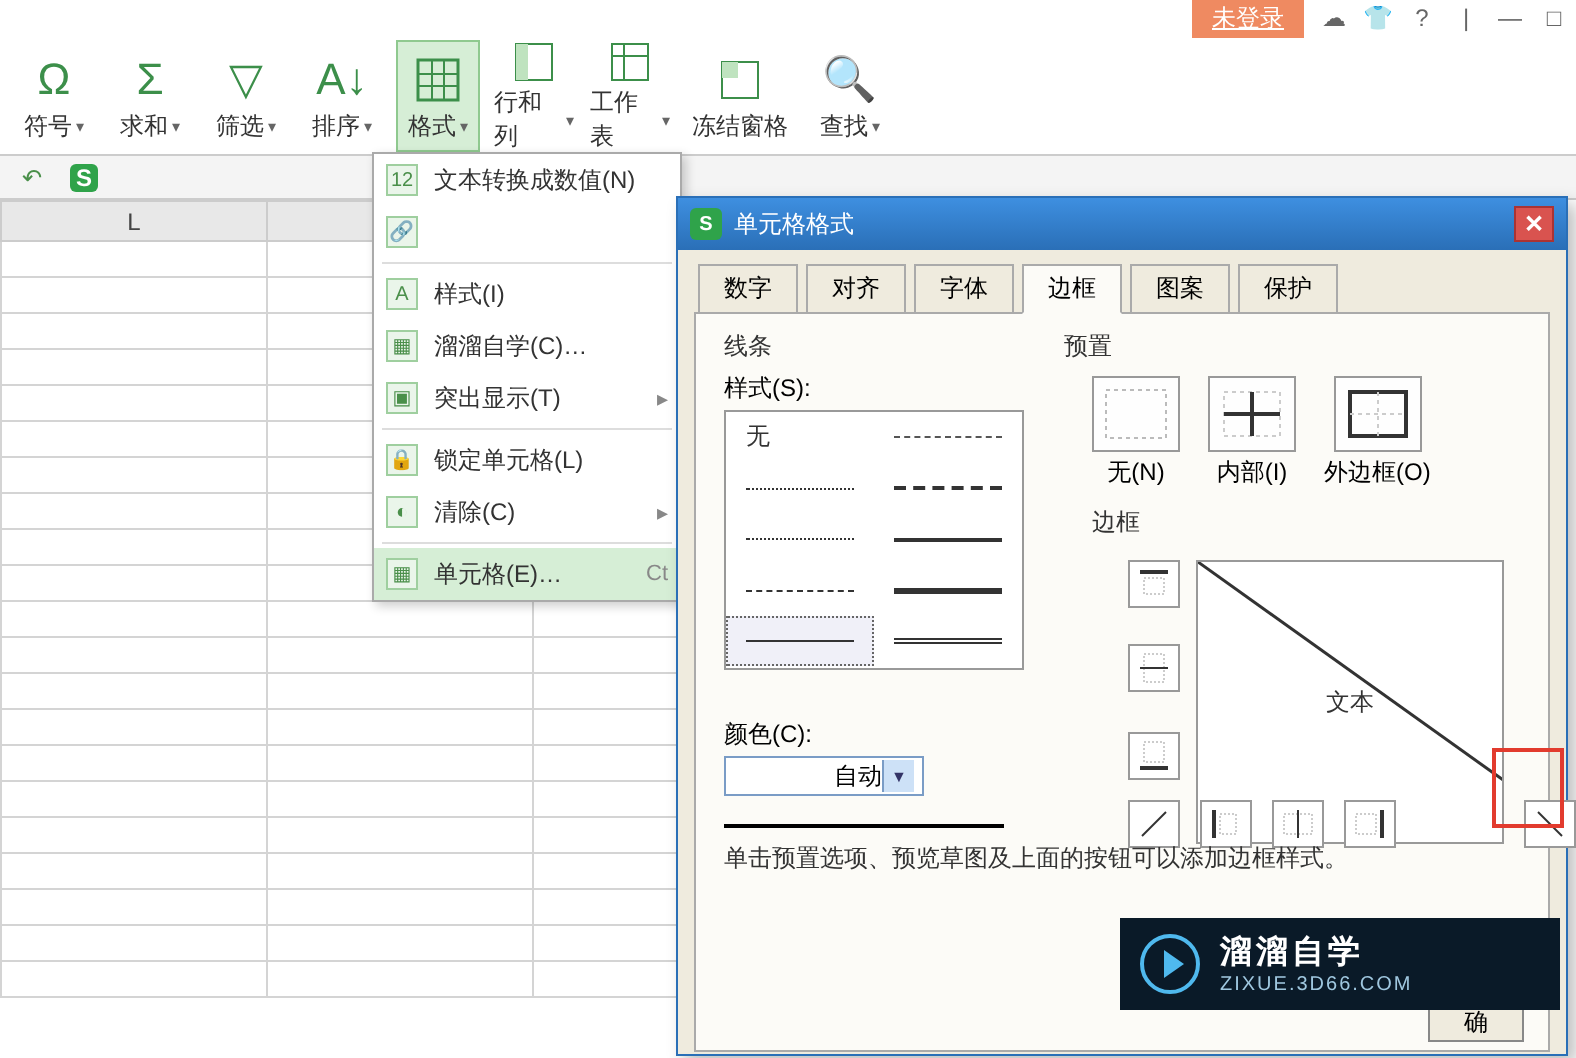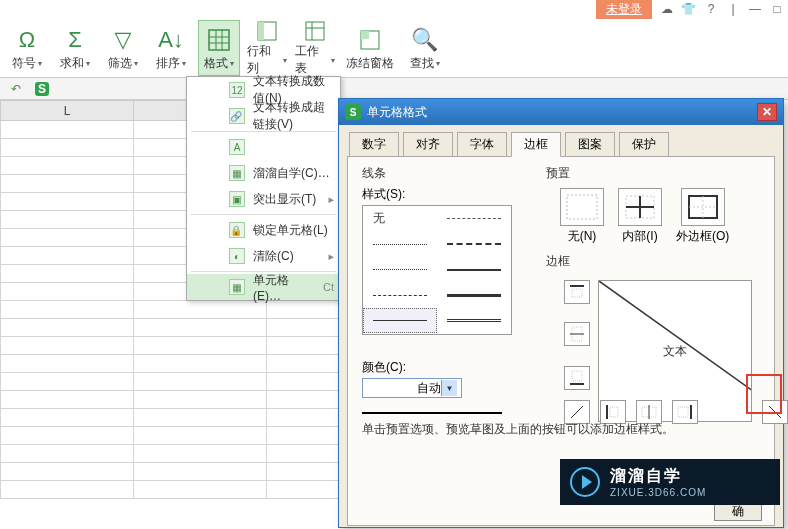--- a/index.html
+++ b/index.html
@@ -25,21 +25,21 @@
 
 .sheet { position: absolute; top: 100px; left: 0; width: 788px; height: 429px; }
 .sheet table { border-collapse: collapse; width: 400px; }
 .sheet th { background: #e8e8e8; border: 1px solid #ccc; height: 20px; font-weight: normal; color: #444; width: 72px; }
 .sheet td { border: 1px solid #d4d4d4; height: 18px; }
 
 
 .dropdown { position: absolute; top: 76px; left: 186px; width: 155px; background: #fff; border: 1px solid #aaa; box-shadow: 2px 2px 5px rgba(0,0,0,0.2); }
 .dropdown .item { display: flex; align-items: center; height: 26px; padding: 0 6px; gap: 8px; cursor: pointer; }
 .dropdown .item.hover { background: #d6eed6; }
-.dropdown .item .micon { width: 16px; height: 16px; border: 1px solid #9fcf9f; background: #eaf5ea; display: flex; align-items: center; justify-content: center; font-size: 10px; color: #4a8f4a; margin-left: 36px; }
+.dropdown .item .micon { width: 16px; height: 16px; border: 1px solid #9fcf9f; background: #eaf5ea; display: flex; align-items: center; justify-content: center; font-size: 10px; color: #4a8f4a; }
 .dropdown .item .mlabel { flex: 1; color: #333; }
 .dropdown .item .mshort { color: #888; font-size: 11px; }
 .dropdown hr { border: none; border-top: 1px solid #ddd; margin: 2px 4px; }
 
 
 .dialog { position: absolute; top: 98px; left: 338px; width: 446px; height: 430px; background: #efebde; border: 1px solid #2a6fb7; box-shadow: 4px 4px 8px rgba(0,0,0,0.25); }
 .dialog .dlg-title { height: 26px; background: linear-gradient(#3e8fe0, #2a6fb7); color: #fff; display: flex; align-items: center; padding: 0 6px; font-size: 13px; }
 .dialog .dlg-title .dlg-icon { width: 16px; height: 16px; background: #2fa34a; border-radius: 3px; margin-right: 6px; display: flex; align-items: center; justify-content: center; color: #fff; font-size: 10px; font-weight: bold; }
 .dialog .dlg-title .spacer { flex: 1; }
 .dialog .dlg-title .close { width: 20px; height: 18px; background: #d9534f; border: 1px solid #a33; display: flex; align-items: center; justify-content: center; color: #fff; font-weight: bold; cursor: pointer; }
@@ -63,21 +63,21 @@
 .ln.solid1 { border-top: 1px solid #333; }
 .ln.solid2 { border-top: 2px solid #333; }
 .ln.solid3 { border-top: 3px solid #333; }
 .ln.dbl { border-top: 3px double #333; }
 
 .color-row { margin-top: 24px; }
 .color-select { width: 100px; height: 20px; border: 1px solid #7a9cc6; background: #fff; display: flex; align-items: center; padding: 0 4px; justify-content: flex-end; margin-top: 2px; }
 .color-select .dd { width: 16px; height: 16px; background: #cde1f7; border-left: 1px solid #7a9cc6; display: flex; align-items: center; justify-content: center; font-size: 8px; color: #336; }
 .sample-line { width: 140px; border-top: 2px solid #000; margin-top: 14px; }
 
-.preset-group { position: absolute; left: 198px; top: 8px; width: 230px; }
+.preset-group { position: absolute; left: 184px; top: 8px; width: 230px; }
 .preset-row { display: flex; gap: 14px; margin: 6px 0 0 14px; }
 .preset-btn { display: flex; flex-direction: column; align-items: center; gap: 2px; cursor: pointer; }
 .preset-btn .pbox { width: 44px; height: 38px; border: 1px solid #999; background: #fefefe; display: flex; align-items: center; justify-content: center; }
 .preset-btn .plabel { font-size: 12px; }
 
 .border-group { position: absolute; left: 198px; top: 96px; width: 234px; }
 .border-area { position: relative; margin-top: 4px; }
 .preview { position: absolute; left: 52px; top: 6px; width: 154px; height: 142px; border: 1px solid #999; background: #fff; display: flex; align-items: center; justify-content: center; }
 .preview .diag { position: absolute; left: 0; top: 0; width: 100%; height: 100%; }
 .preview .txt { font-size: 12px; color: #333; z-index: 2; }
@@ -330,25 +330,25 @@
     </table>
 </div>
 
 <div class="dropdown">
   <div class="item">
     <span class="micon">12</span>
     <span class="mlabel">文本转换成数值(N)</span>
   </div>
   <div class="item">
     <span class="micon">🔗</span>
-    <span class="mlabel">文本转换成超链接(V)</span>
   </div>
   <hr>
   <div class="item">
     <span class="micon">A</span>
+    <span class="mlabel">样式(I)</span>
   </div>
   <div class="item">
     <span class="micon">▦</span>
     <span class="mlabel">溜溜自学(C)…</span>
   </div>
   <div class="item">
     <span class="micon">▣</span>
     <span class="mlabel">突出显示(T)</span>
     <span class="mshort">▸</span>
   </div>

